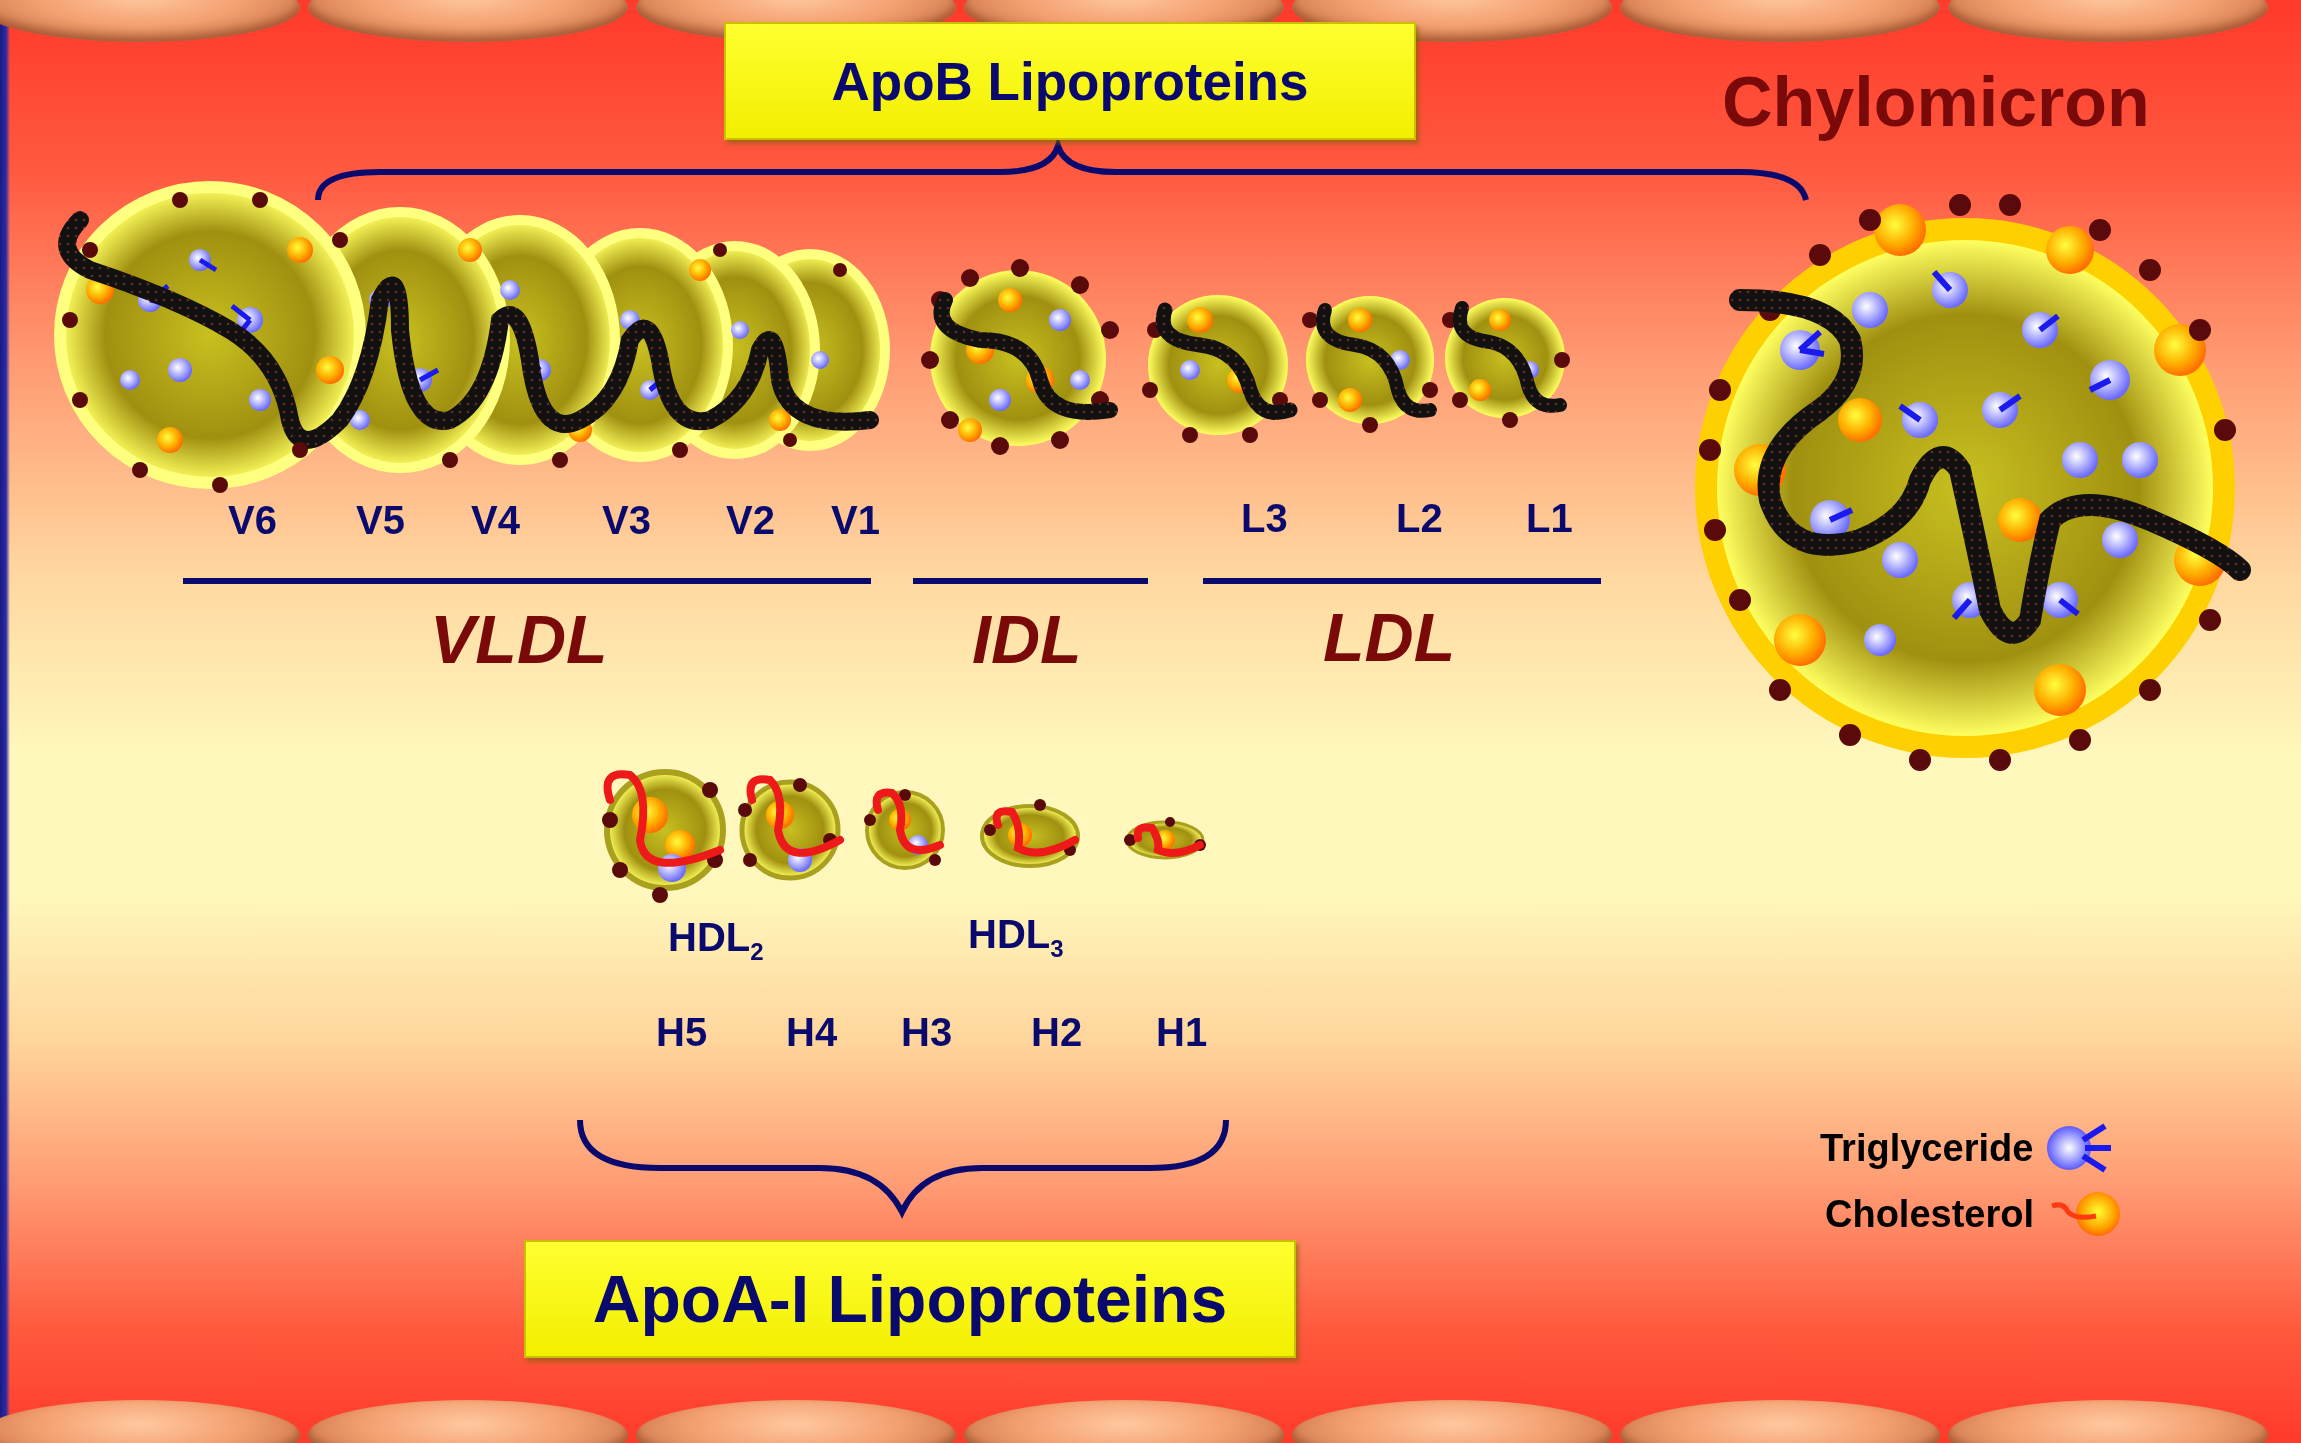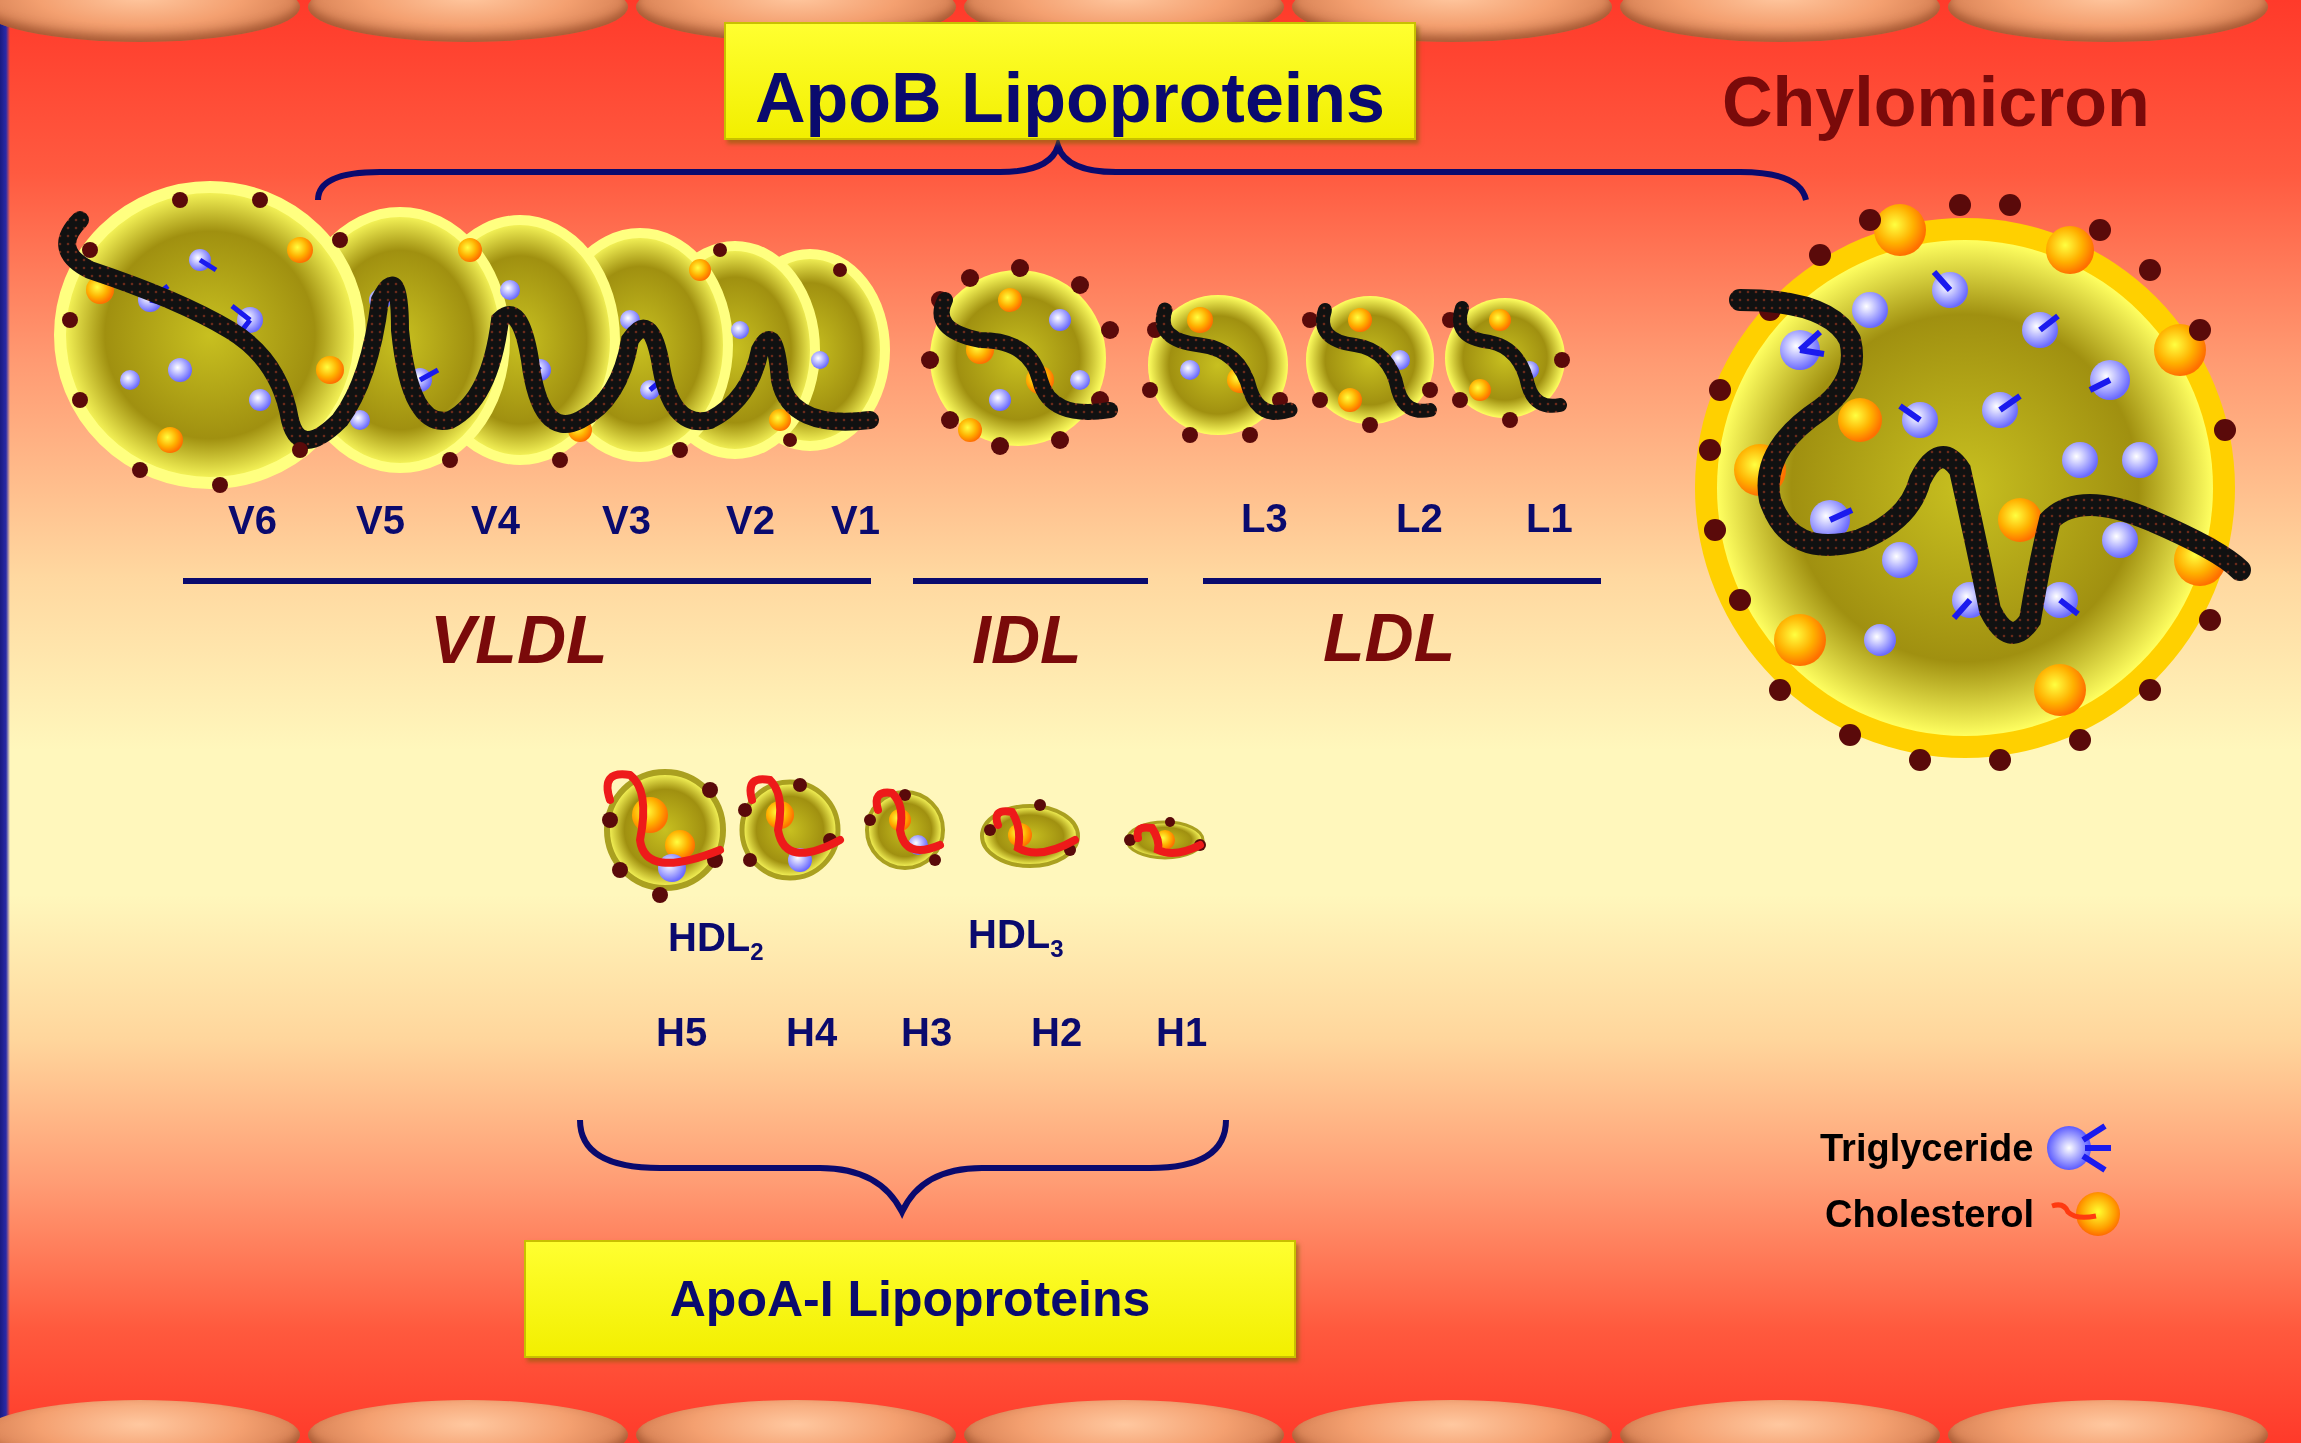--- a/index.html
+++ b/index.html
@@ -14,22 +14,22 @@
   .cell-row.top { top:-28px; }
   .cell-row.bottom { top:1400px; }
   .rbc { flex:0 0 320px; }
   .rbc { width:320px; height:70px; border-radius:50%; flex:0 0 320px;
     background: radial-gradient(ellipse at 50% 35%, #ffc8a0 0%, #f4a070 45%, #d07a4e 80%, #a85a38 100%);
     box-shadow: inset 0 -6px 10px rgba(120,50,20,.5); }
   .rbc { flex-basis:320px; }
   .title-box { position:absolute; background: linear-gradient(to bottom, #ffff30, #f2ef00);
     border:2px solid #c8c000; box-shadow: 3px 4px 4px rgba(120,100,0,.55);
     color:#0a0a6e; font-weight:bold; display:flex; align-items:center; justify-content:center; }
-  .title-top { left:724px; top:22px; width:688px; height:114px; font-size:70px;align-items:flex-end; }
-  .title-bottom { left:524px; top:1240px; width:768px; height:114px; font-size:50px; }
+  .title-top { left:724px; top:22px; width:688px; height:114px; font-size:53px; }
+  .title-bottom { left:524px; top:1240px; width:768px; height:114px; font-size:66px; }
   .chylo-title { position:absolute; left:1722px; top:62px; font-size:70px; font-weight:bold; color:#7a0a0a; }
   .svg-layer { position:absolute; left:0; top:0; }
   .label-navy { position:absolute; color:#0a0a6e; font-weight:bold; font-size:40px;margin-left:36px; }
   .label-maroon { position:absolute; color:#7a0a0a; font-weight:bold; font-size:68px;font-style:italic; }
   .hline { position:absolute; height:6px; background:#0a0a6e; }
   .legend-item { position:absolute; display:flex; align-items:center; font-weight:bold; font-size:38px; color:#000; }
   .legend-item svg { margin-left:12px; }
   sub { font-size:0.6em; }
 </style>
 </head>

